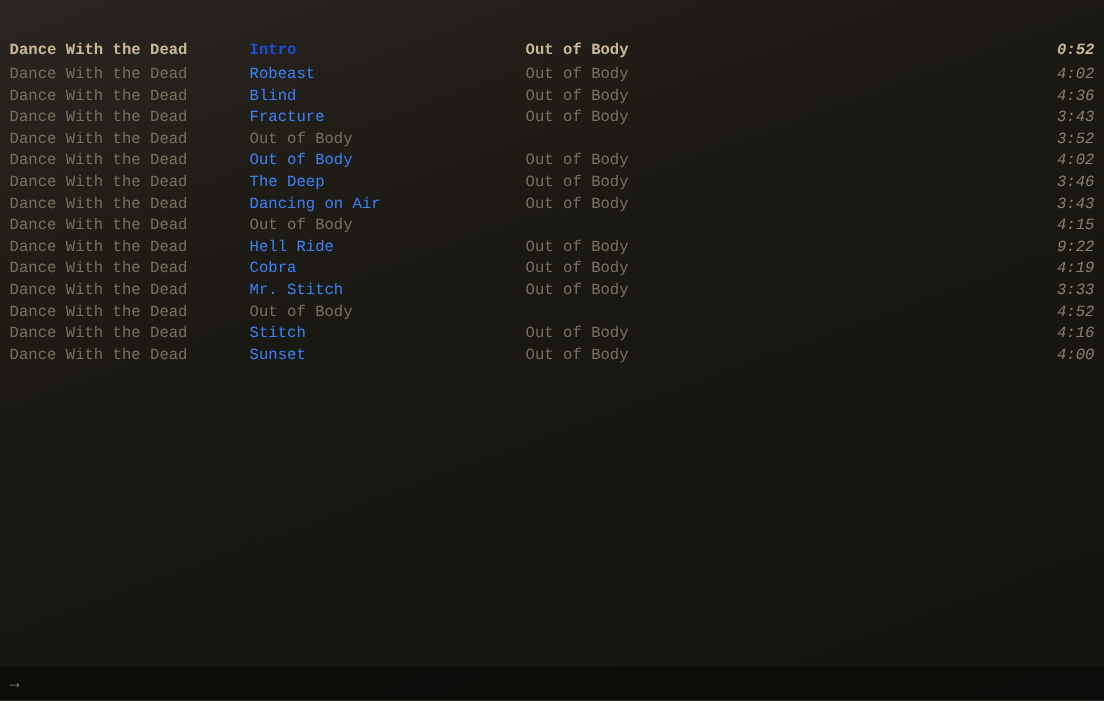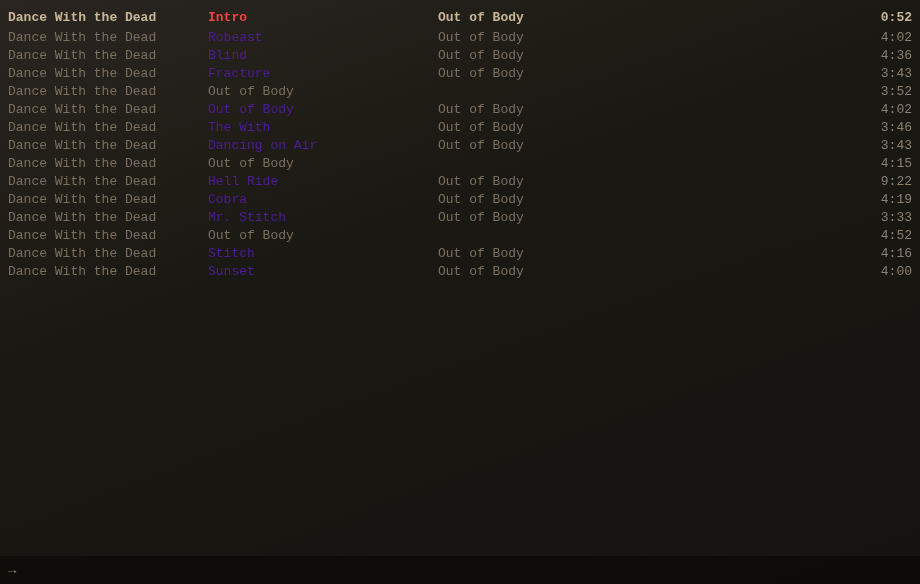--- a/index.html
+++ b/index.html
@@ -15,20 +15,21 @@
       font-family: 'Courier New', Courier, monospace;
       font-size: 13px;
       color: #8a8070;
       overflow: hidden;
       position: relative;
     }
 
     .track-list {
       padding: 8px 0;
       width: 100%;
+      margin-top: 24px;
     }
 
     .track-row {
       display: flex;
       align-items: center;
       padding: 1px 8px;
       height: 18px;
       cursor: pointer;
     }
 
@@ -44,42 +45,43 @@
       overflow: hidden;
       white-space: nowrap;
       color: #7a7060;
     }
 
     .col-title {
       width: 230px;
       min-width: 230px;
       overflow: hidden;
       white-space: nowrap;
-      color: #4c1d95;
+      color: #3b82f6;
     }
 
     .col-album {
       flex: 1;
       overflow: hidden;
       white-space: nowrap;
       color: #7a7060;
     }
 
     .col-duration {
       width: 60px;
       min-width: 60px;
       text-align: right;
       color: #8a8070;
+      font-style: italic;
     }
 
     .header .col-artist {
       color: #c8b898;
     }
     .header .col-title {
-      color: #ef4444;
+      color: #1d4ed8;
     }
     .header .col-album {
       color: #c8b898;
     }
     .header .col-duration {
       color: #c8b898;
     }
 
     .bottom-bar {
       position: absolute;
@@ -134,21 +136,21 @@
       <span class="col-duration">3:52</span>
     </div>
     <div class="track-row">
       <span class="col-artist">Dance With the Dead</span>
       <span class="col-title">Out of Body</span>
       <span class="col-album">Out of Body</span>
       <span class="col-duration">4:02</span>
     </div>
     <div class="track-row">
       <span class="col-artist">Dance With the Dead</span>
-      <span class="col-title">The With</span>
+      <span class="col-title">The Deep</span>
       <span class="col-album">Out of Body</span>
       <span class="col-duration">3:46</span>
     </div>
     <div class="track-row">
       <span class="col-artist">Dance With the Dead</span>
       <span class="col-title">Dancing on Air</span>
       <span class="col-album">Out of Body</span>
       <span class="col-duration">3:43</span>
     </div>
     <div class="track-row">

